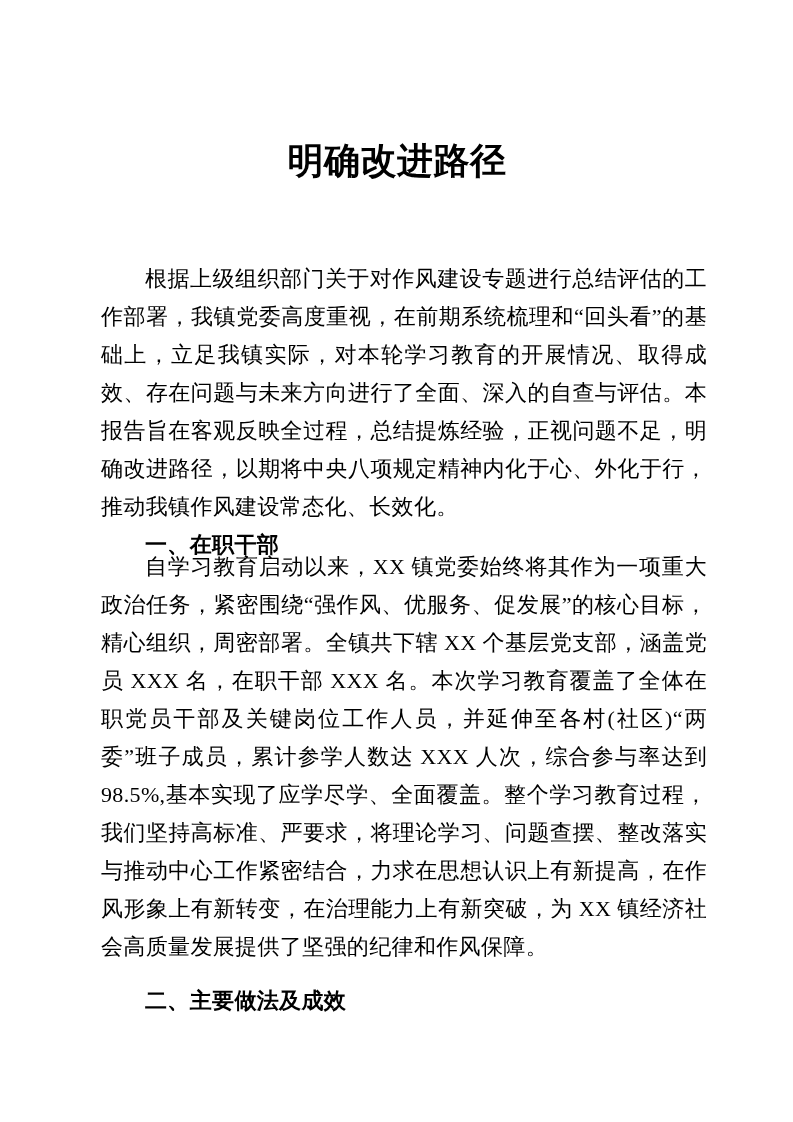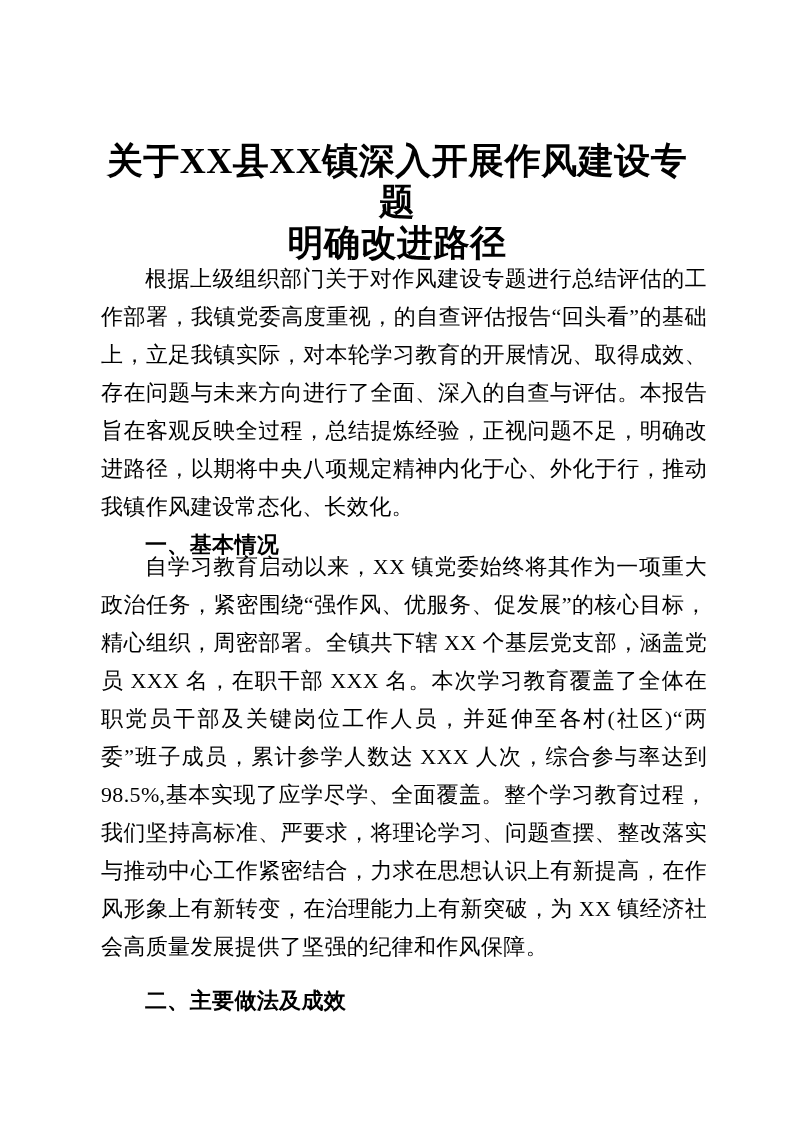--- a/index.html
+++ b/index.html
@@ -58,25 +58,24 @@
   }
   .heading-1 { top: 526px; }
   .heading-2 { top: 982px; font-family: Liberation Serif, serif; }
 </style>
 </head>
 <body>
 
 <div class="page">
 
   <h1 class="doc-title">
-    <span class="title-line">关于XX县XX镇深入开展作风建设专题</span>
     <span class="title-line">明确改进路径</span>
   </h1>
 
-  <p class="body-para para-intro">根据上级组织部门关于对作风建设专题进行总结评估的工作部署，我镇党委高度重视，的自查评估报告“回头看”的基础上，立足我镇实际，对本轮学习教育的开展情况、取得成效、存在问题与未来方向进行了全面、深入的自查与评估。本报告旨在客观反映全过程，总结提炼经验，正视问题不足，明确改进路径，以期将中央八项规定精神内化于心、外化于行，推动我镇作风建设常态化、长效化。</p>
+  <p class="body-para para-intro">根据上级组织部门关于对作风建设专题进行总结评估的工作部署，我镇党委高度重视，在前期系统梳理和“回头看”的基础上，立足我镇实际，对本轮学习教育的开展情况、取得成效、存在问题与未来方向进行了全面、深入的自查与评估。本报告旨在客观反映全过程，总结提炼经验，正视问题不足，明确改进路径，以期将中央八项规定精神内化于心、外化于行，推动我镇作风建设常态化、长效化。</p>
 
-  <h2 class="section-heading heading-1">一、基本情况</h2>
+  <h2 class="section-heading heading-1">一、在职干部</h2>
 
   <p class="body-para para-section1">自学习教育启动以来，XX 镇党委始终将其作为一项重大政治任务，紧密围绕“强作风、优服务、促发展”的核心目标，精心组织，周密部署。全镇共下辖 XX 个基层党支部，涵盖党员 XXX 名，在职干部 XXX 名。本次学习教育覆盖了全体在职党员干部及关键岗位工作人员，并延伸至各村(社区)“两委”班子成员，累计参学人数达 XXX 人次，综合参与率达到 98.5%,基本实现了应学尽学、全面覆盖。整个学习教育过程，我们坚持高标准、严要求，将理论学习、问题查摆、整改落实与推动中心工作紧密结合，力求在思想认识上有新提高，在作风形象上有新转变，在治理能力上有新突破，为 XX 镇经济社会高质量发展提供了坚强的纪律和作风保障。</p>
 
   <h2 class="section-heading heading-2">二、主要做法及成效</h2>
 
 </div>
 
 </body></html>

